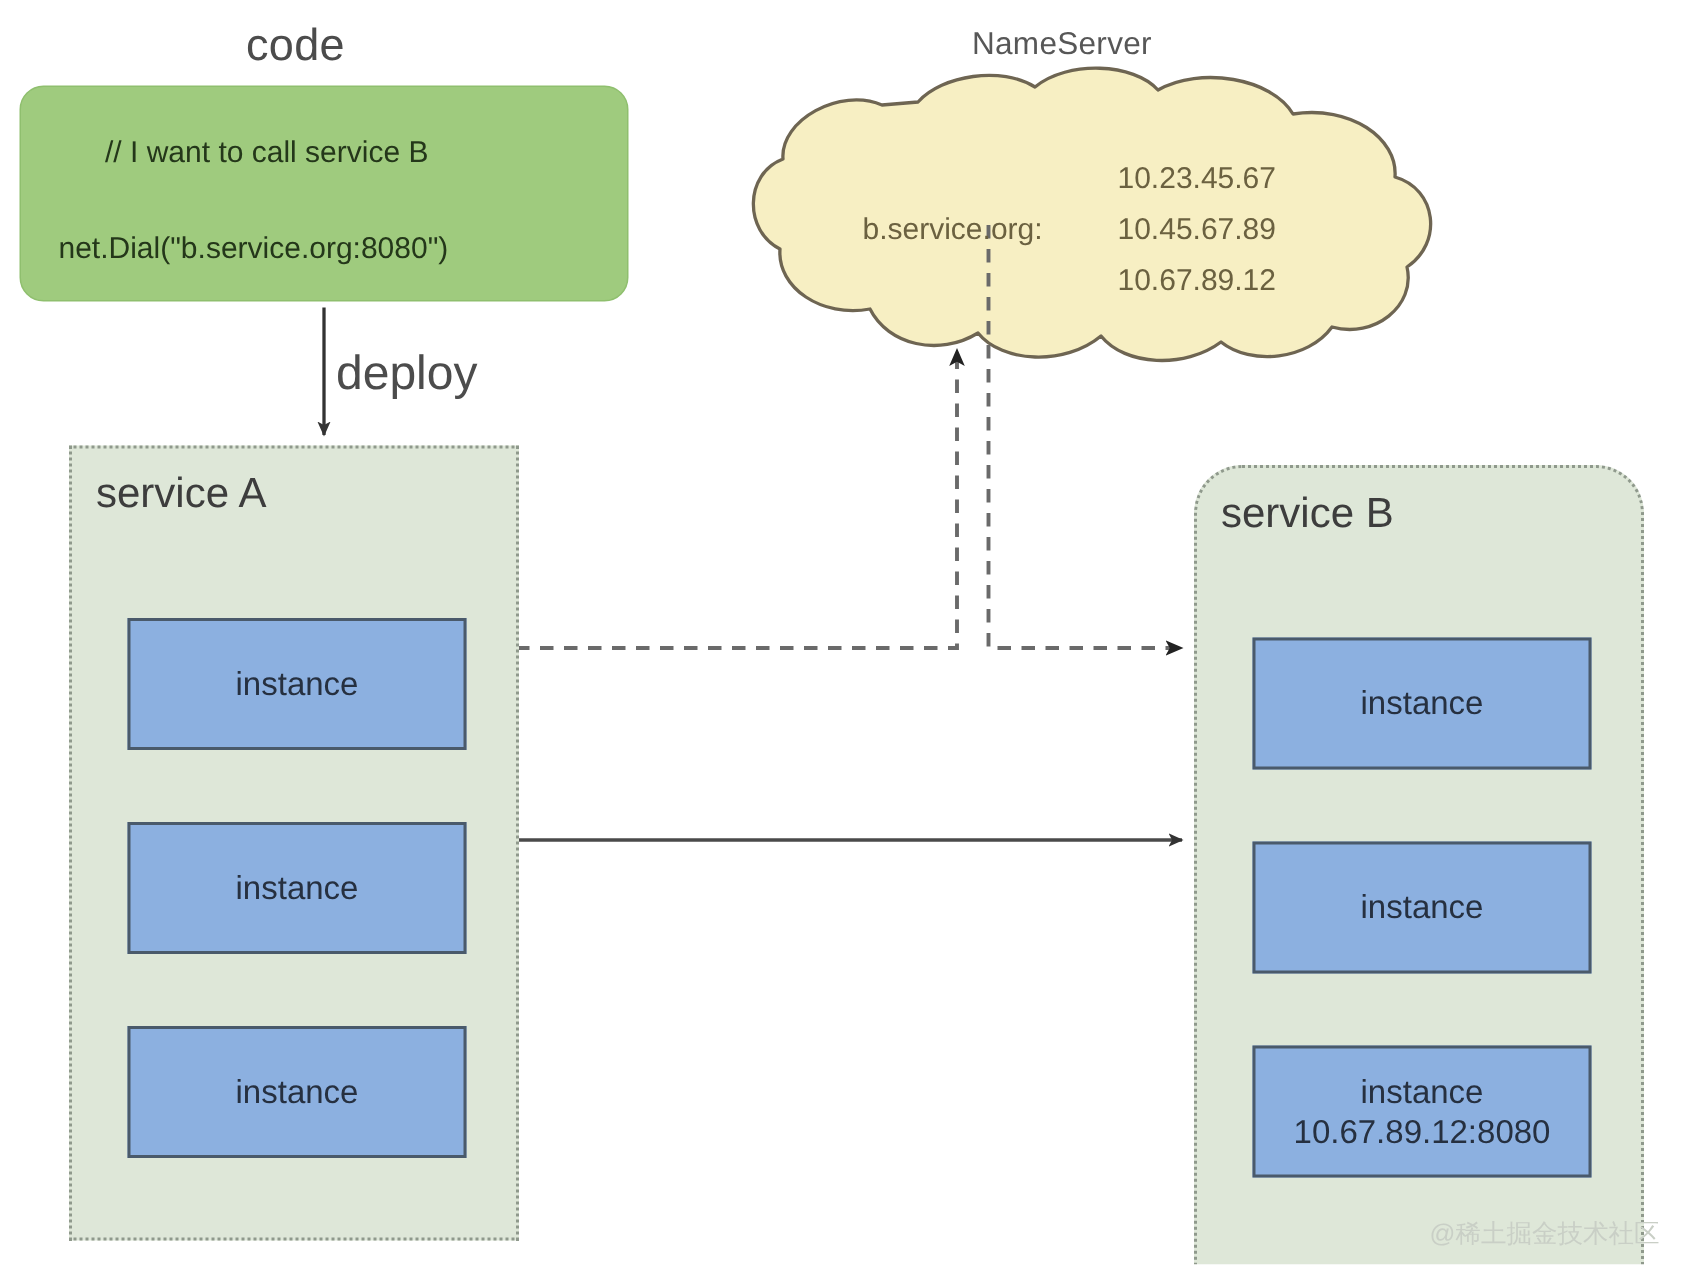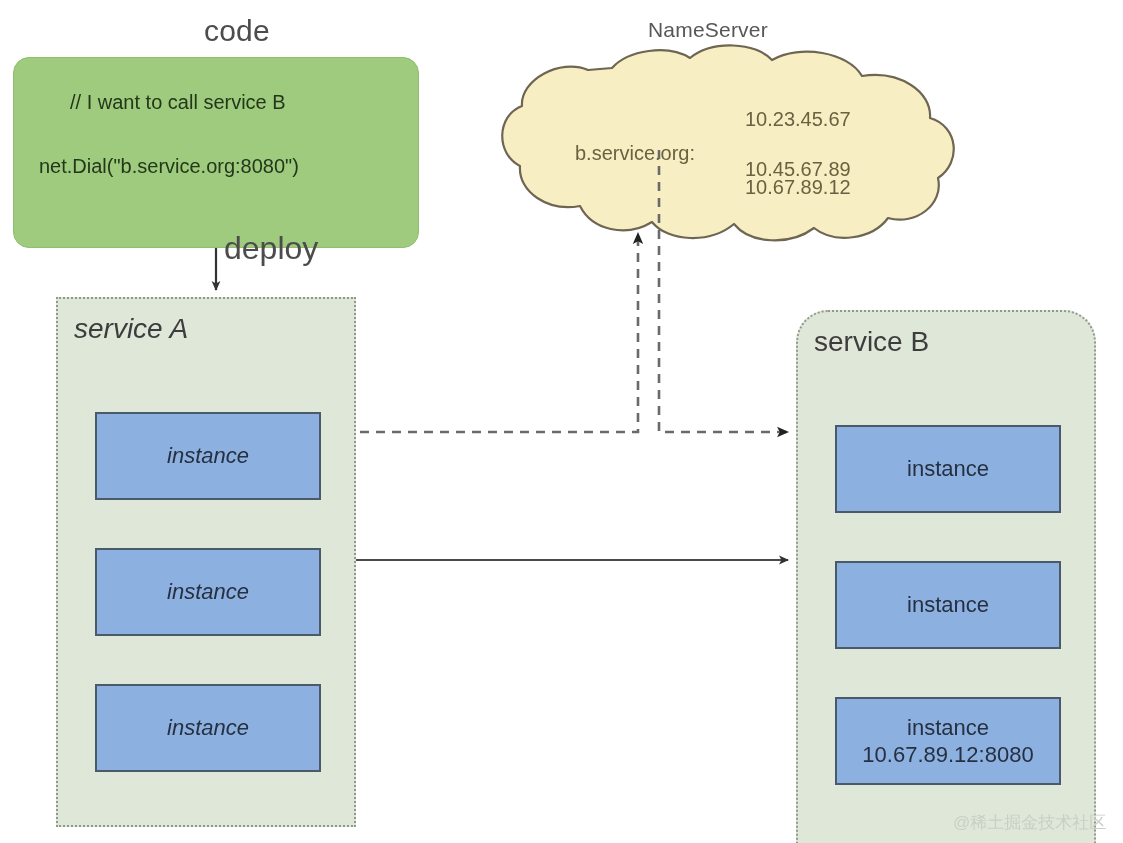--- a/index.html
+++ b/index.html
@@ -27,35 +27,35 @@
   }
 
   
   .title-label {
     position: absolute;
     font-size: 30px;
     color: #4c4c4c;
     letter-spacing: 0.2px;
     white-space: nowrap;
   }
-  #code-title { left: 164px; top: 14px; margin-left: 40px; }
+  #code-title { left: 164px; top: 14px; }
   #nameserver-title {
     left: 648px; top: 18px;
     font-size: 21px;
     color: #575757;
     text-align: right;
   }
 
   
   #code-box {
     position: absolute;
     left: 13px;
     top: 57px;
     width: 406px;
-    height: 191px;
+    height: 144px;
     background: #9fcb7e;
     border: 1px solid #8fbf6e;
     border-radius: 16px;
     box-sizing: border-box;
   }
   .code-line {
     position: absolute;
     color: #24371a;
     font-size: 20px;
     white-space: nowrap;
@@ -82,31 +82,31 @@
     height: 200px;
   }
   .cloud-text {
     position: absolute;
     color: #6b6140;
     font-size: 20px;
     white-space: nowrap;
   }
   #cloud-domain { left: 70px; top: 94px; }
   #cloud-ip-1 { left: 240px; top: 60px; }
-  #cloud-ip-2 { left: 240px; top: 110px; }
+  #cloud-ip-2 { left: 240px; top: 94px; }
   #cloud-ip-3 { left: 240px; top: 128px; }
 
   
   .service-box {
     position: absolute;
     background: #dee7d8;
     border: 2px dotted #8f998c;
     box-sizing: border-box;
   }
-  #service-a-box { left: 56px; top: 297px; width: 300px; height: 530px; font-style: italic; }
+  #service-a-box { left: 46px; top: 297px; width: 300px; height: 530px; }
   #service-b-box { left: 796px; top: 310px; width: 300px; height: 578px; border-radius: 32px; }
 
   .service-title {
     position: absolute;
     left: 16px;
     top: 14px;
     font-size: 28px;
     color: #3d3d3d;
     white-space: nowrap;
   }

